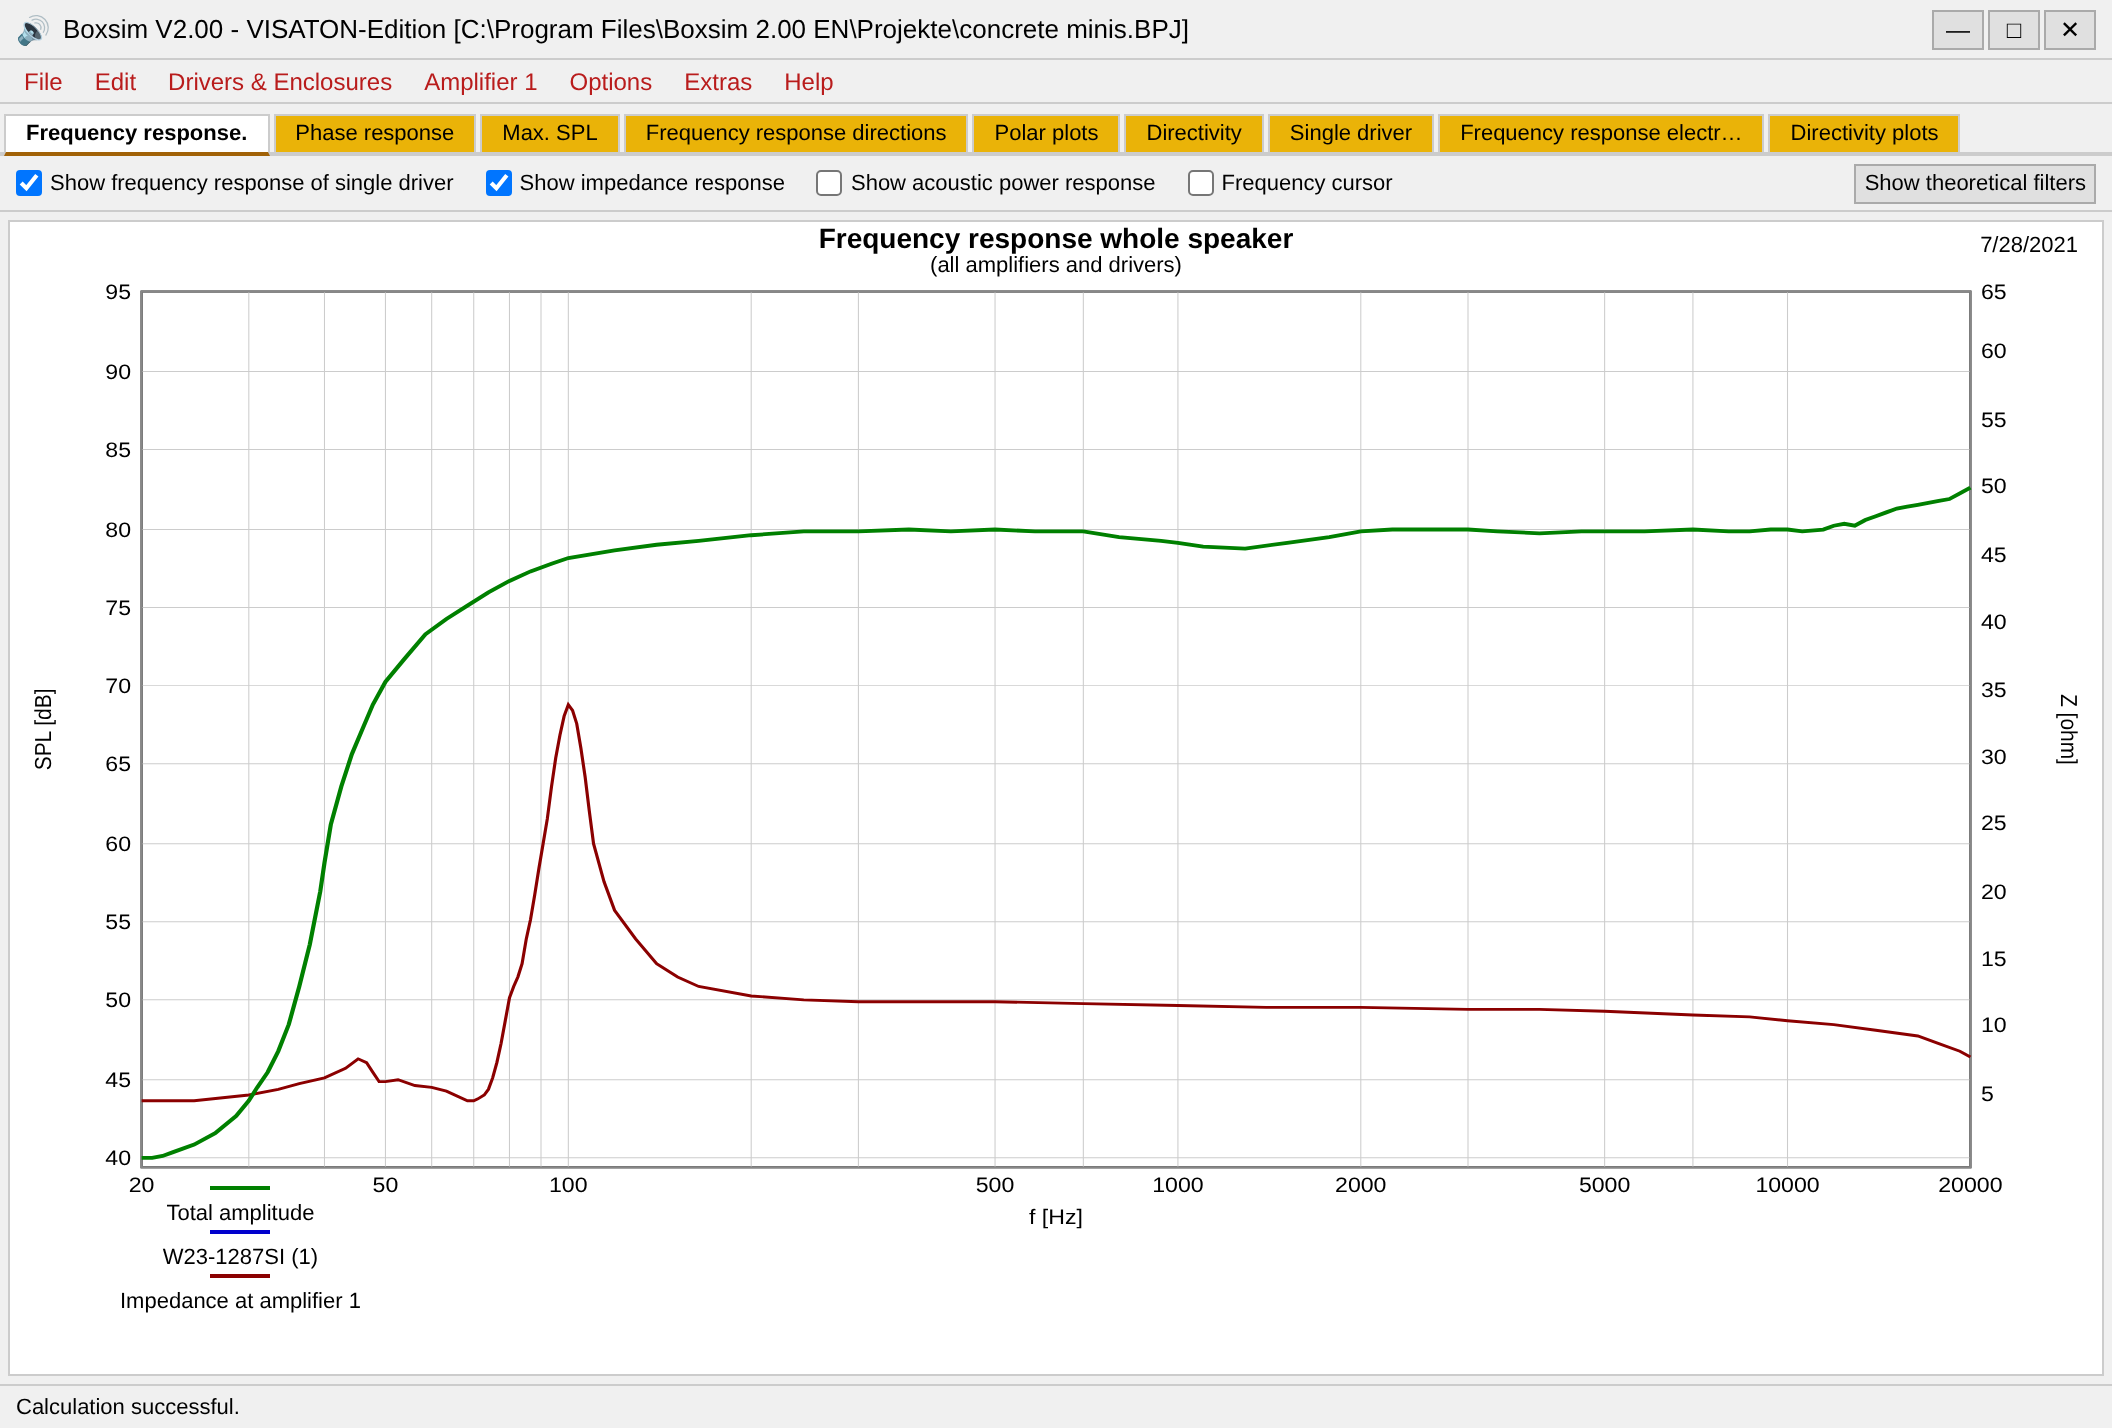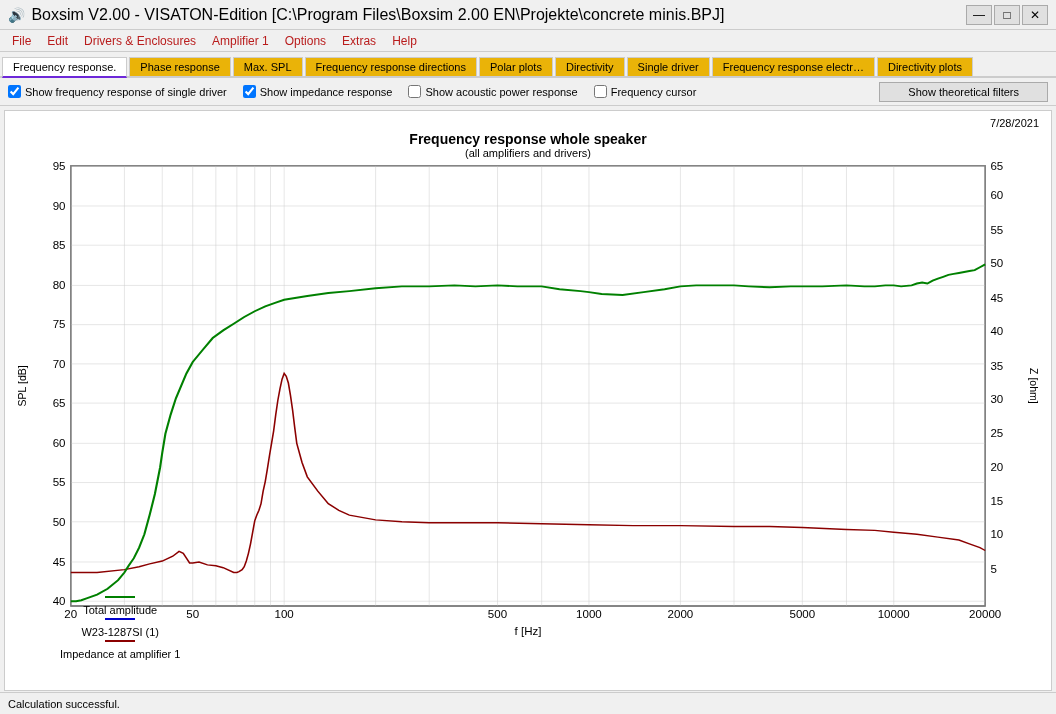--- a/index.html
+++ b/index.html
@@ -51,58 +51,58 @@
       cursor: pointer;
       border: 1px solid #ccc;
       border-bottom: none;
       background: #eab308;
       margin-right: 2px;
       color: #000;
       white-space: nowrap;
     }
     .tab.active {
       background: #fff;
-      border-bottom: 2px solid #6d28d9;
+      border-bottom: 2px solid #a16207;
       margin-bottom: -2px;
-      font-weight: normal;
+      font-weight: bold;
     }
 
     
     #checkbar {
       background: #f0f0f0;
       height: 28px;
       display: flex;
       align-items: center;
       padding: 0 8px;
       gap: 16px;
       border-bottom: 1px solid #ccc;
     }
     .check-label { display: flex; align-items: center; gap: 4px; font-size: 11px; cursor: pointer; }
     .check-label input[type=checkbox] { margin: 0; }
     #show-theoretical-btn {
       margin-left: auto;
-      padding: 3px 28px;
+      padding: 3px 4px;
       font-size: 11px;
       background: #e0e0e0;
       border: 1px solid #aaa;
       cursor: pointer;
       white-space: nowrap;
     }
 
     
     #chart-container {
       background: #fff;
       margin: 4px 4px 0 4px;
       border: 1px solid #ccc;
       position: relative;
       flex: 1;
     }
     #chart-title-area {
       text-align: center;
-      padding-top: 20px;
+      padding-top: 0;
     }
     #chart-main-title { font-size: 14px; font-weight: bold; }
     #chart-sub-title { font-size: 11px; }
     #chart-date { position: absolute; top: 6px; right: 12px; font-size: 11px; }
 
     
     #chart-svg-wrapper {
       position: relative;
       flex: 1;
       margin: 0 8px;
@@ -134,21 +134,21 @@
       flex-direction: column;
       height: calc(714px - 30px - 22px - 26px - 28px - 22px);
     }
   </style>
 </head>
 <body>
 
 <div id="titlebar">
   <div id="titlebar-left">
     <span style="font-size:14px;">🔊</span>
-    <span id="titlebar-title-text" style="font-size:16px;">Boxsim V2.00 - VISATON-Edition [C:\Program Files\Boxsim 2.00 EN\Projekte\concrete minis.BPJ]</span>
+    <span id="titlebar-title-text" style="font-size:13px;">Boxsim V2.00 - VISATON-Edition [C:\Program Files\Boxsim 2.00 EN\Projekte\concrete minis.BPJ]</span>
   </div>
   <div id="titlebar-controls">
     <button class="title-btn">—</button>
     <button class="title-btn">□</button>
     <button class="title-btn" id="close-btn">✕</button>
   </div>
 </div>
 
 <div id="menubar">
 <div class="menu-item">File</div>

